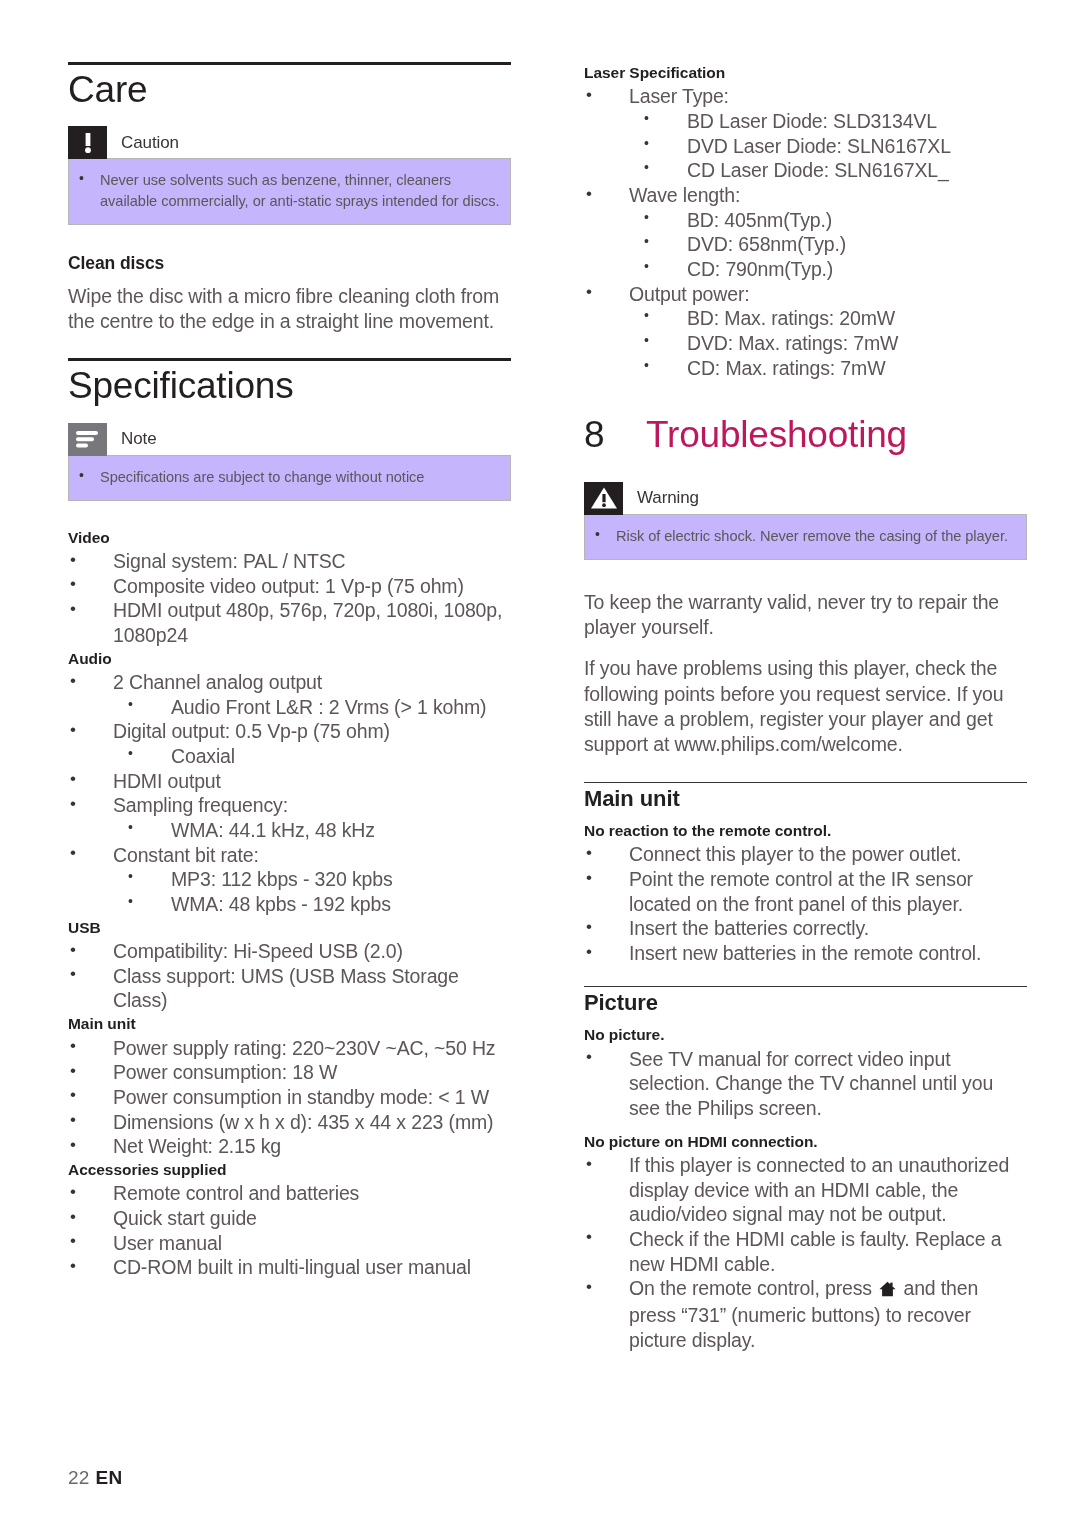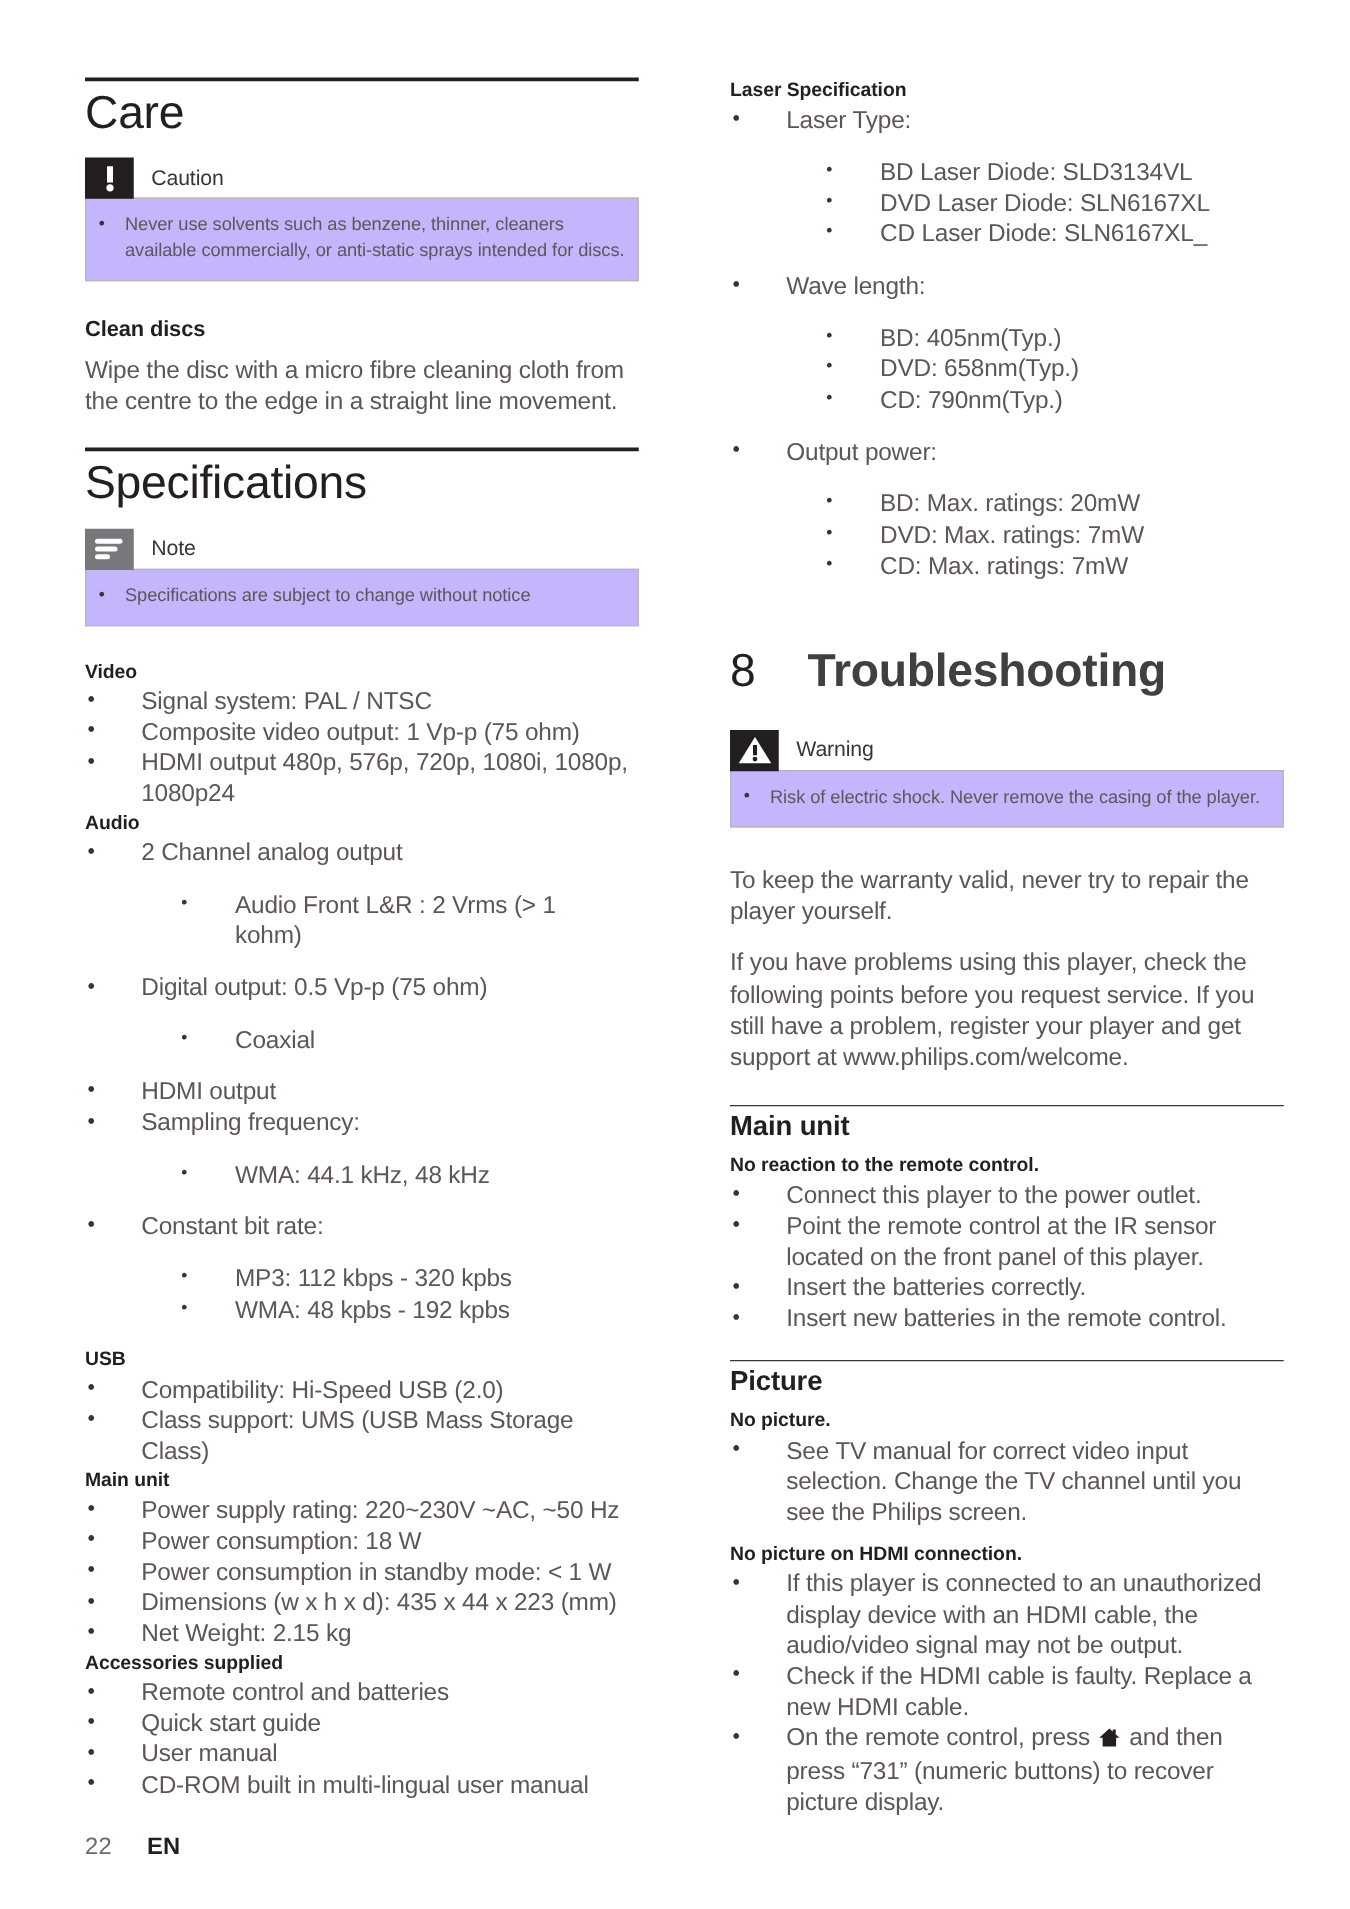--- a/index.html
+++ b/index.html
@@ -57,22 +57,22 @@
   .chapter-num {
     font-size: 37px;
     font-weight: 400;
     color: #231f20;
     width: 62px;
     flex: 0 0 62px;
     line-height: 1.12;
   }
   .chapter-name {
     font-size: 37px;
-    font-weight: 700;
-    color: #404040;
+    font-weight: 400;
+    color: #be185d;
     line-height: 1.12;
     letter-spacing: -0.2px;
   }
   h2.section-title {
     font-size: 22px;
     font-weight: 600;
     color: #231f20;
     margin: 0 0 8px 0;
     line-height: 1.2;
     letter-spacing: -0.1px;
@@ -121,21 +121,21 @@
   }
   ul.bullets > li::before {
     content: "\2022";
     position: absolute;
     left: 2px;
     top: -0.5px;
     color: #3a3335;
     font-size: 17px;
   }
   ul.bullets.nested {
-    margin: 17px;
+    margin: 0;
   }
   ul.bullets.nested > li {
     padding-left: 103px;
   }
   ul.bullets.nested > li::before {
     left: 60px;
     font-size: 14px;
     top: 1px;
   }
 
@@ -197,21 +197,21 @@
     background: #c4b5fd;
   }
 
   
   .footer {
     position: absolute;
     left: 68px;
     bottom: 38px;
     display: flex;
     align-items: baseline;
-    gap: 28px;
+    gap: 6px;
   }
   .footer-page {
     font-size: 19px;
     color: #6f6769;
     letter-spacing: 0.2px;
   }
   .footer-lang {
     font-size: 19px;
     color: #231f20;
     font-weight: 700;

